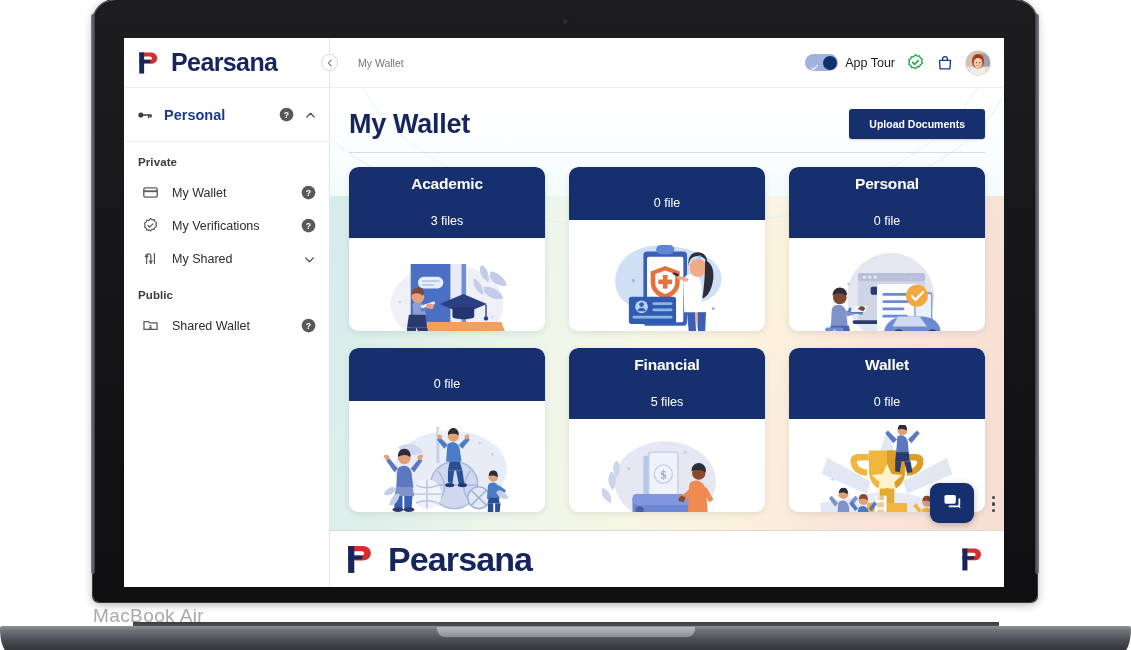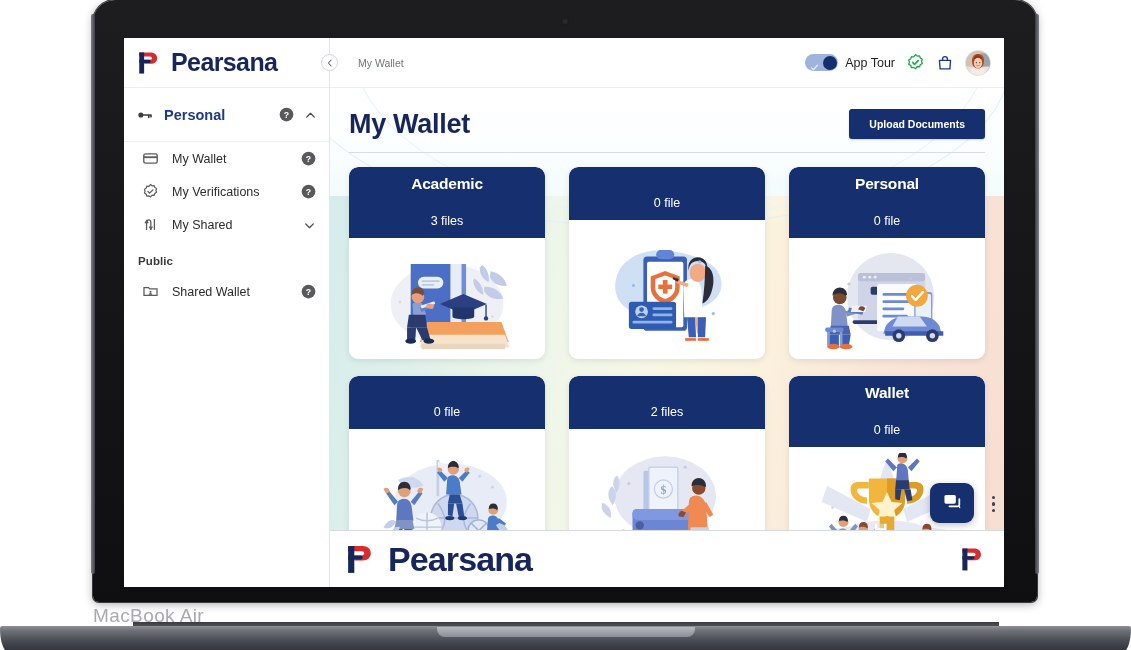--- a/index.html
+++ b/index.html
@@ -178,21 +178,21 @@
   }
 
   .grid {
     position:relative; margin-top:14px;
     display:grid; grid-template-columns:repeat(3,1fr);
     gap:17px 24px; padding:0 19px;
   }
   .card {
     background:#fff; border-radius:9px; overflow:hidden;
     box-shadow:0 2px 6px rgba(20,40,90,.10);
-    display:flex; flex-direction:column; height:192px;
+    display:flex; flex-direction:column; height:164px;
   }
   .card-head {
     background:#16306f; color:#fff; padding:8px 6px 10px;
     text-align:center; border-radius:9px 9px 0 0;
   }
   .card-title { font-size:15.5px; font-weight:700; letter-spacing:-.2px; }
   .card-count { font-size:12.5px; font-weight:400; margin-top:21px; }
   .card-body { flex:1; display:flex; align-items:center; justify-content:center; padding:6px; }
   .card-body svg { width:100%; height:100%; max-height:118px; }
 
@@ -260,20 +260,21 @@
                   <text x="12" y="17" font-size="14" font-weight="700" fill="#fff" text-anchor="middle" font-family="Liberation Sans">?</text>
                 </svg>
             </span>
             <span class="chev">
               <svg viewBox="0 0 24 24" fill="none" stroke="currentColor" stroke-width="2.4" stroke-linecap="round" stroke-linejoin="round">
                   <path d="M5 15l7-7 7 7"></path>
                 </svg>
             </span>
           </div>
 
+          <div class="group-label">Private</div>
 
           <div class="nav-item">
             <span class="nav-ico">
               <svg viewBox="0 0 24 24" fill="none" stroke="currentColor" stroke-width="1.9">
                 <rect x="2.5" y="5.5" width="19" height="13" rx="2.6"></rect>
                 <path d="M2.5 10.2h19" stroke-width="2.6"></path>
               </svg>
             </span>
             <span class="nav-label">My Wallet</span>
             <span class="help-dot">
@@ -610,21 +611,22 @@
                     </g>
                     <circle cx="62" cy="42" r="1.6" fill="#cdd5ea"></circle>
                     <circle cx="150" cy="52" r="1.6" fill="#cdd5ea"></circle>
                     <circle cx="136" cy="40" r="1.6" fill="#cdd5ea"></circle>
                   </svg>
                 </div>
               </div>
 
               <div class="card">
                 <div class="card-head">
-                  <div class="card-count">2 files</div>
+                  <div class="card-title">Financial</div>
+                  <div class="card-count">5 files</div>
                 </div>
                 <div class="card-body">
                   <svg viewBox="0 0 200 130">
                     <ellipse cx="98" cy="62" rx="56" ry="44" fill="#e5e8f3"></ellipse>
                     <g fill="#ccd4ea">
                       <path d="M40 72c-6-8-6-16-1-21 5 4 7 13 1 21z"></path>
                       <path d="M38 86c-8-4-12-11-9-17 6 2 11 9 9 17z"></path>
                       <path d="M44 58c-5-8-4-16 1-19 4 5 4 13-1 19z"></path>
                     </g>
                     <rect x="74" y="34" width="34" height="48" rx="2" fill="#b6c5e8"></rect>

